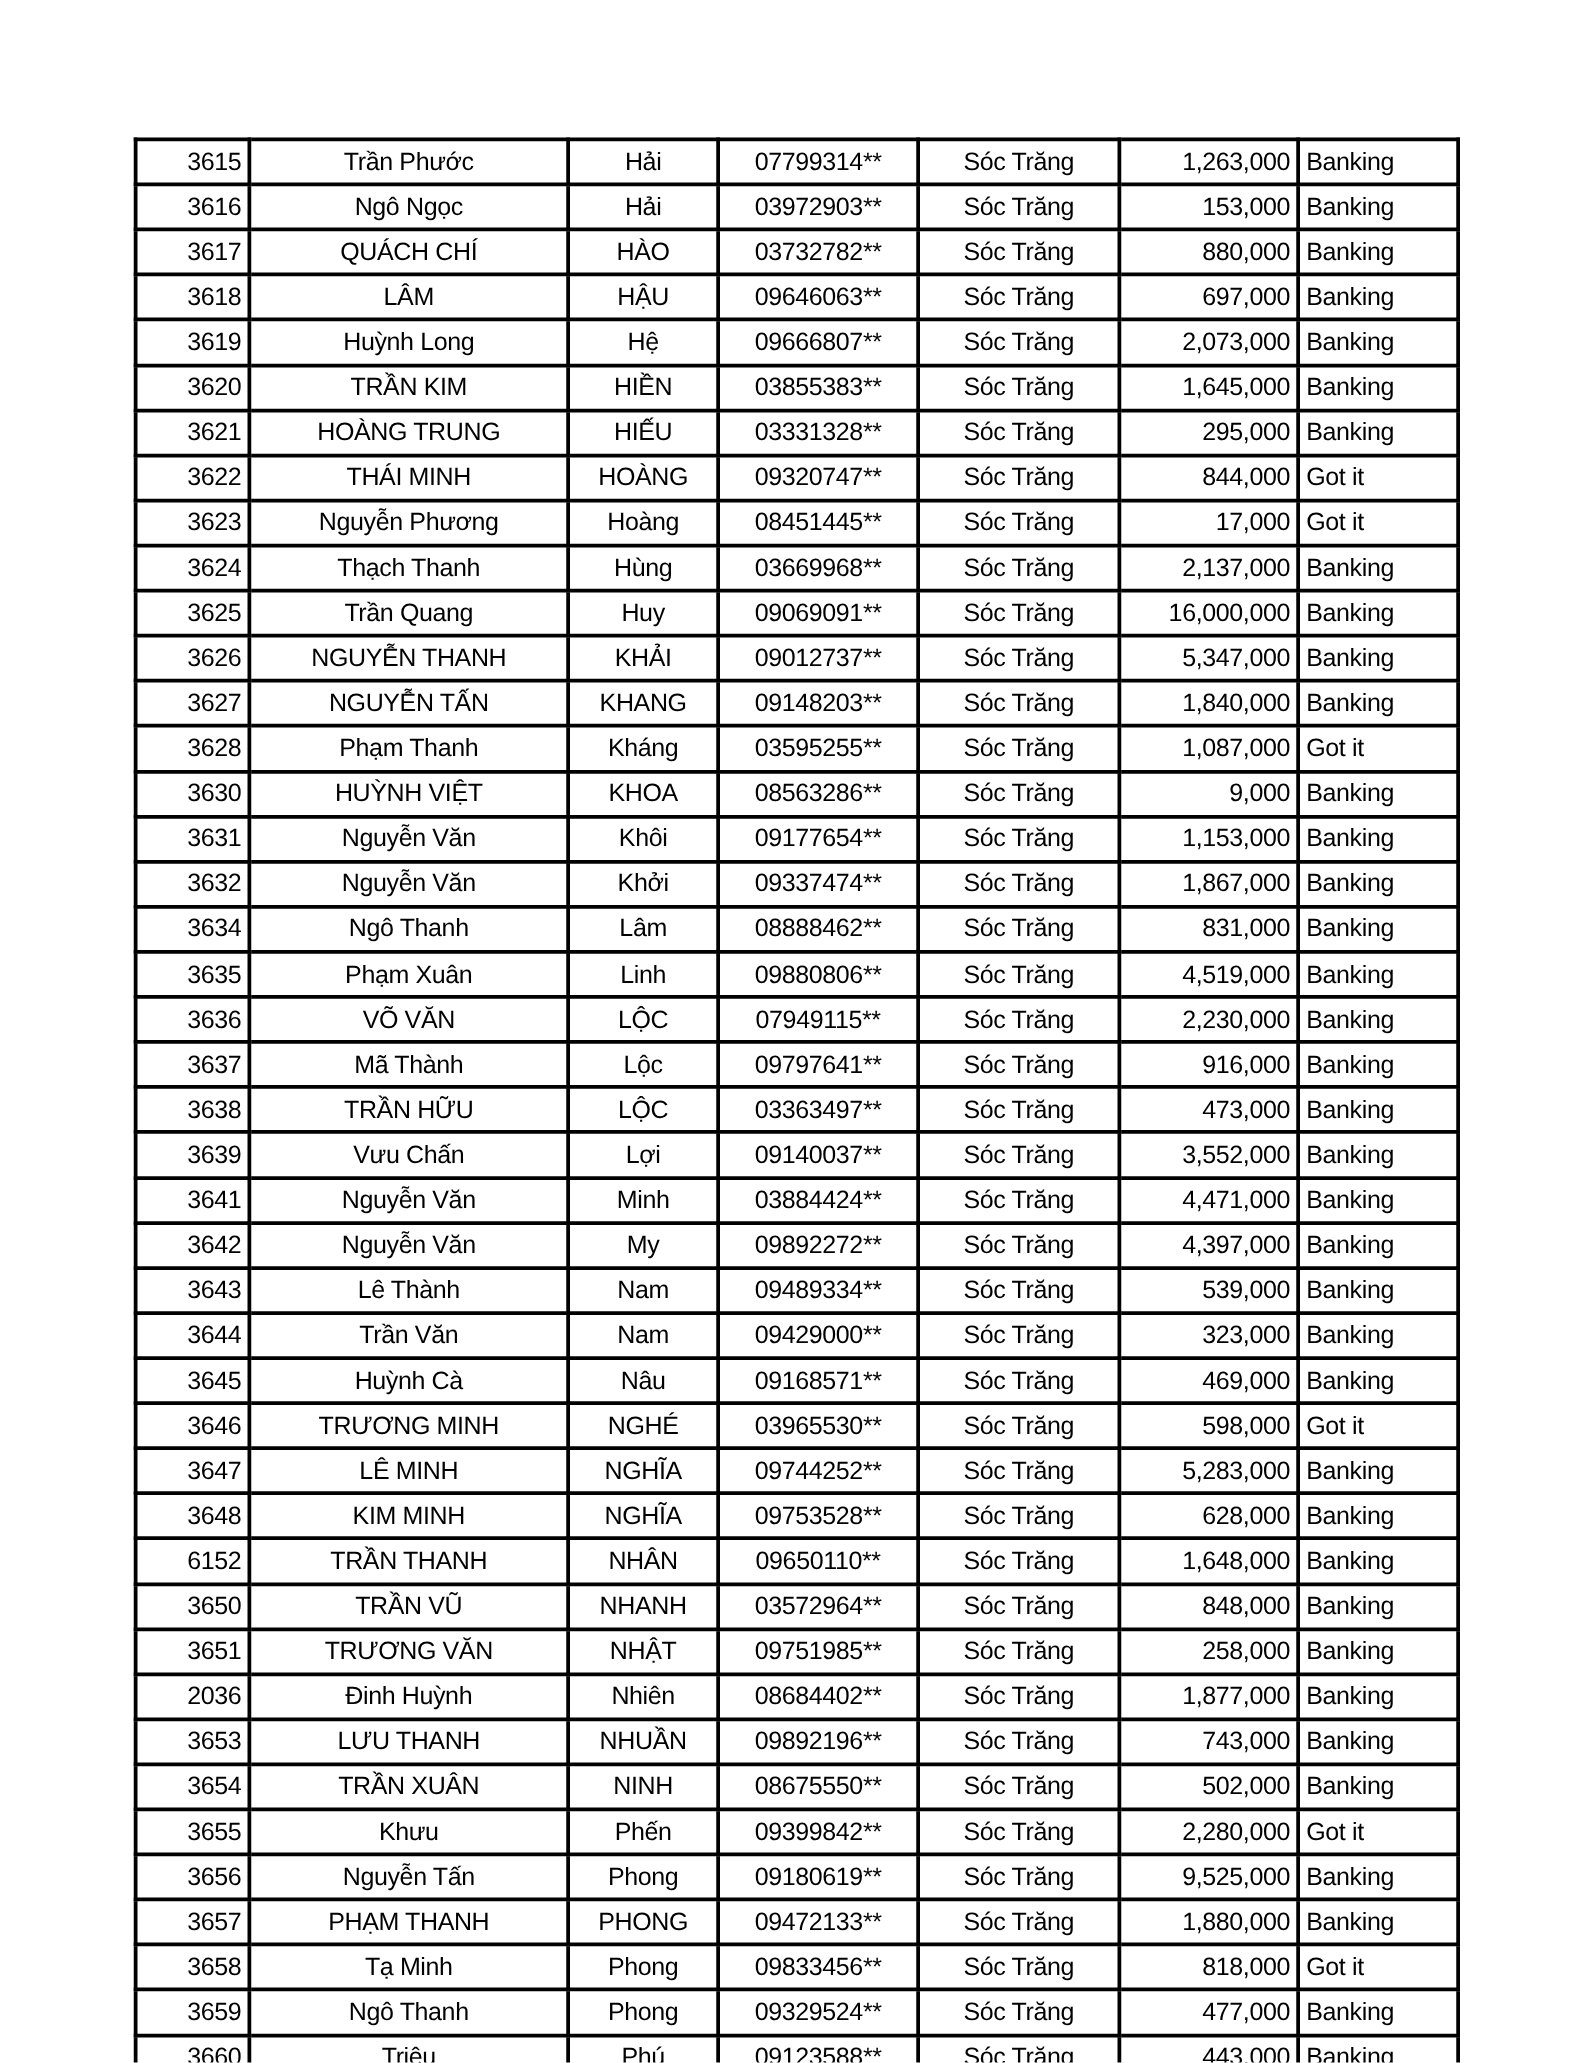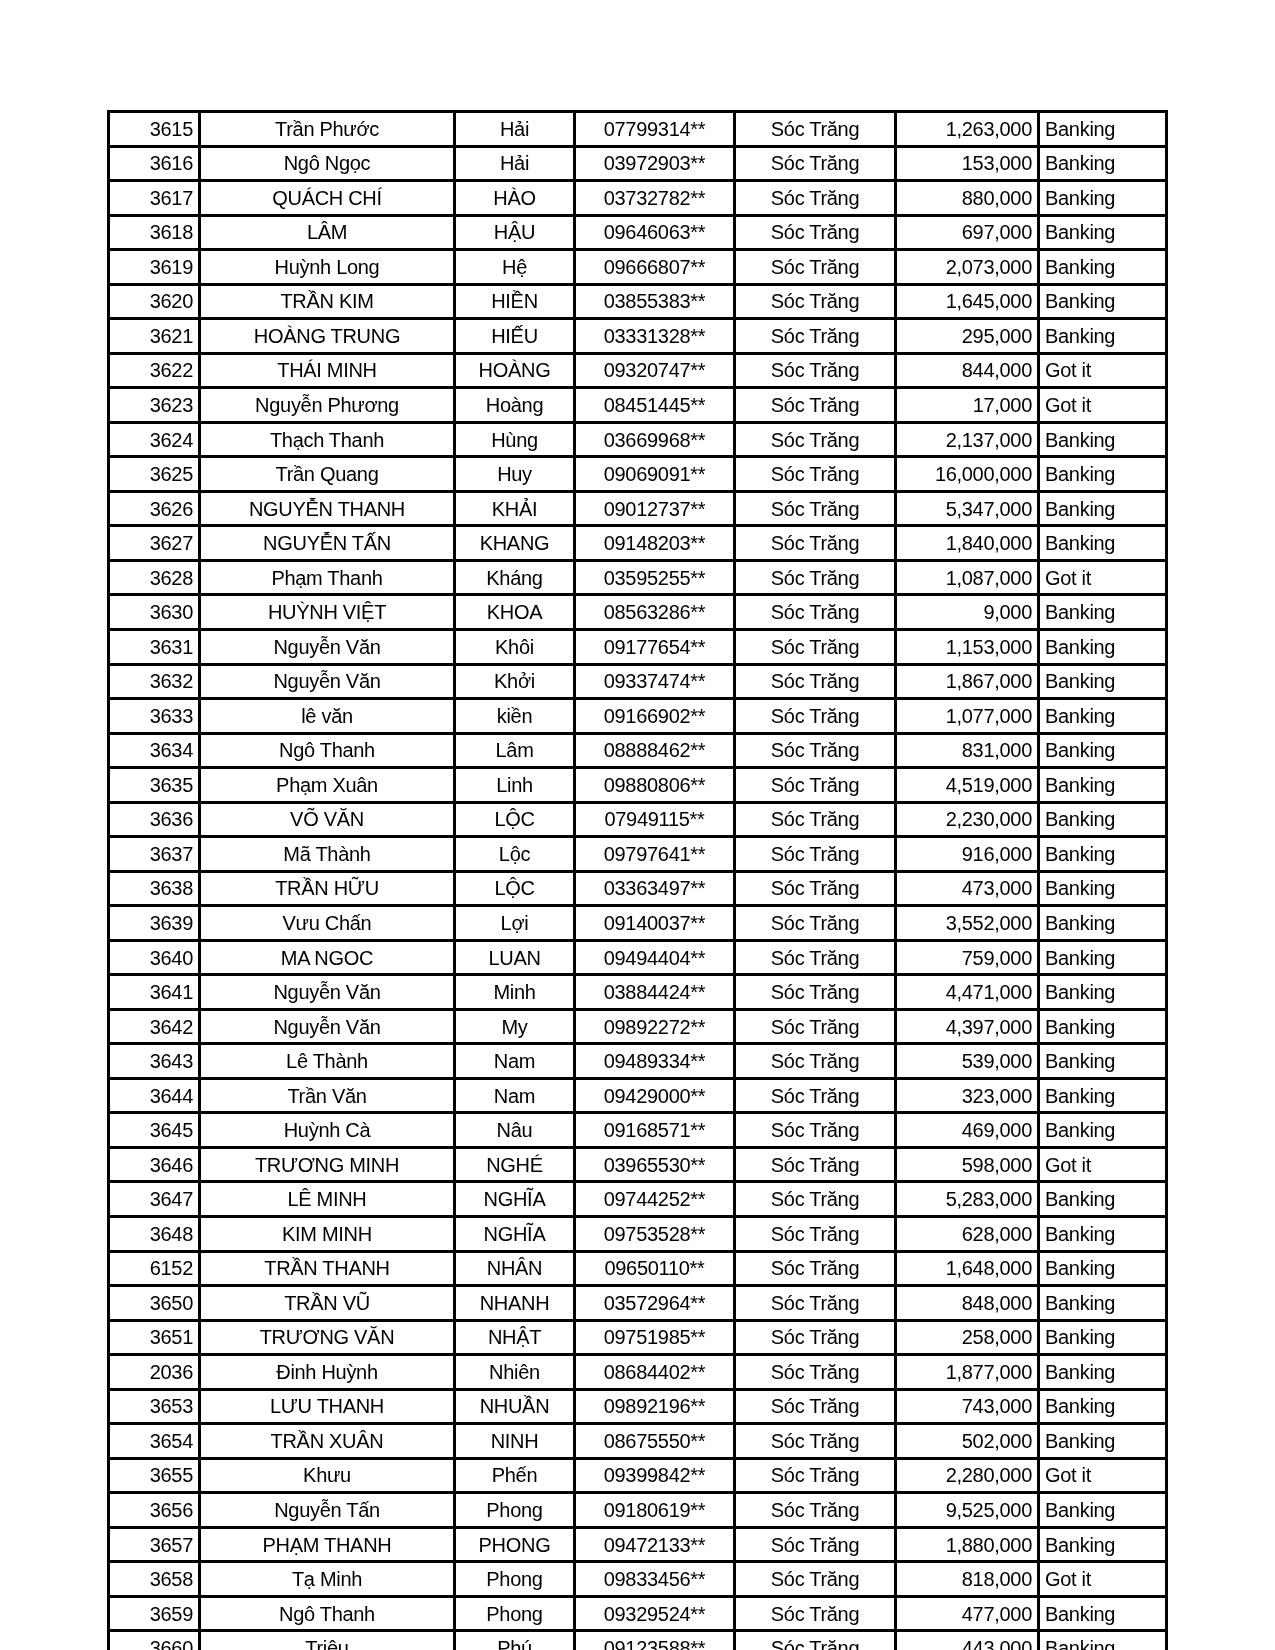--- a/index.html
+++ b/index.html
@@ -201,29 +201,20 @@
         <tr>
           <td class="align-right">3632</td>
           <td class="align-center">Nguyễn Văn</td>
           <td class="align-center">Khởi</td>
           <td class="align-center">09337474**</td>
           <td class="align-center">Sóc Trăng</td>
           <td class="align-right">1,867,000</td>
           <td class="align-left">Banking</td>
         </tr>
         <tr>
-          <td class="align-right">3633</td>
-          <td class="align-center">lê văn</td>
-          <td class="align-center">kiền</td>
-          <td class="align-center">09166902**</td>
-          <td class="align-center">Sóc Trăng</td>
-          <td class="align-right">1,077,000</td>
-          <td class="align-left">Banking</td>
-        </tr>
-        <tr>
           <td class="align-right">3634</td>
           <td class="align-center">Ngô Thanh</td>
           <td class="align-center">Lâm</td>
           <td class="align-center">08888462**</td>
           <td class="align-center">Sóc Trăng</td>
           <td class="align-right">831,000</td>
           <td class="align-left">Banking</td>
         </tr>
         <tr>
           <td class="align-right">3635</td>
@@ -261,29 +252,20 @@
           <td class="align-right">473,000</td>
           <td class="align-left">Banking</td>
         </tr>
         <tr>
           <td class="align-right">3639</td>
           <td class="align-center">Vưu Chấn</td>
           <td class="align-center">Lợi</td>
           <td class="align-center">09140037**</td>
           <td class="align-center">Sóc Trăng</td>
           <td class="align-right">3,552,000</td>
-          <td class="align-left">Banking</td>
-        </tr>
-        <tr>
-          <td class="align-right">3640</td>
-          <td class="align-center">MA NGOC</td>
-          <td class="align-center">LUAN</td>
-          <td class="align-center">09494404**</td>
-          <td class="align-center">Sóc Trăng</td>
-          <td class="align-right">759,000</td>
           <td class="align-left">Banking</td>
         </tr>
         <tr>
           <td class="align-right">3641</td>
           <td class="align-center">Nguyễn Văn</td>
           <td class="align-center">Minh</td>
           <td class="align-center">03884424**</td>
           <td class="align-center">Sóc Trăng</td>
           <td class="align-right">4,471,000</td>
           <td class="align-left">Banking</td>

